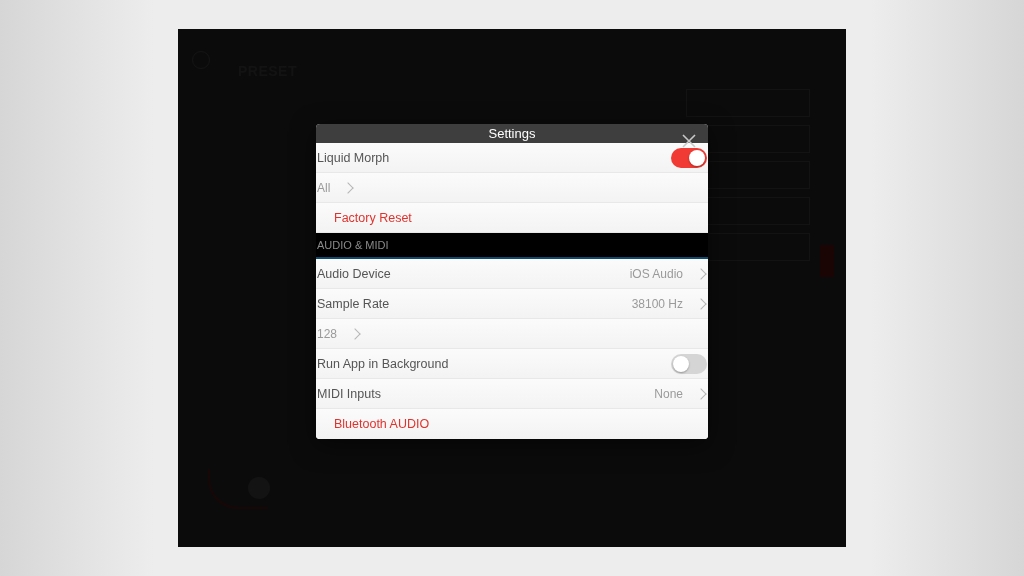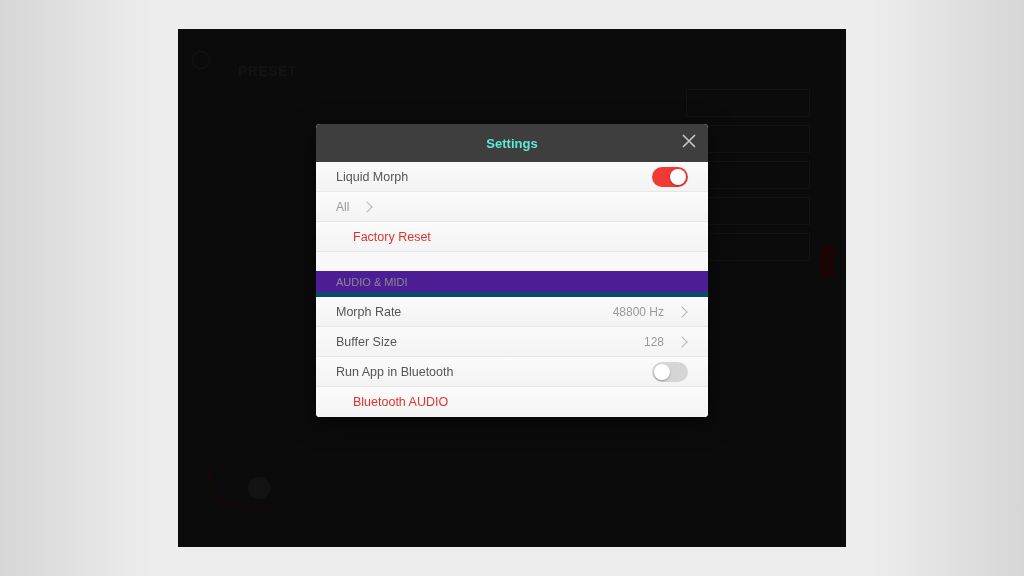--- a/index.html
+++ b/index.html
@@ -84,63 +84,61 @@
     left: 50%;
     top: 95px;
     transform: translateX(-50%);
     width: 392px;
     background: #f6f6f6;
     border-radius: 4px;
     overflow: hidden;
     box-shadow: 0 6px 24px rgba(0,0,0,.5);
   }
   .modal-header {
-    height: 38px;
+    height: 19px;
     background: #3e3e3e;
-    color: #5eead4;
+    color: #ffffff;
     display: flex;
     align-items: center;
     justify-content: center;
     position: relative;
     font-size: 13px;
-    font-weight: bold;
   }
   .modal-close {
     position: absolute;
     right: 6px; top: 4px;
     width: 26px; height: 26px;
     display: flex; align-items: center; justify-content: center;
     color: #c8c8c8;
     cursor: pointer;
   }
   .modal-close svg { width: 14px; height: 14px; }
   .list { background: #f8f8f8; }
   .row {
     display: flex;
     align-items: center;
     height: 30px;
-    padding: 0 20px;
+    padding: 0 1px;
     font-size: 12.5px;
     color: #555;
     border-bottom: 1px solid #e8e8e8;
     background: linear-gradient(#fbfbfb,#f3f3f3);
     cursor: pointer;
   }
   .row:last-child { border-bottom: none; }
   .row .label { flex: 1; }
   .row .value { color: #9a9a9a; font-size: 12px; margin-right: 14px; }
   .row.danger .label { color: #e0332d; margin-left: 17px; }
   .row.section {
-    background: #4c1d95;
+    background: #000000;
     color: #8a8a8a;
     font-size: 11px;
     height: 26px;
     cursor: default;
-    border-bottom: 5px solid #0c4a6e;
-    margin-top: 19px;
+    border-bottom: 2px solid #0c4a6e;
   }
   .chevron {
     width: 8px; height: 8px;
     border-top: 1.6px solid #b6b6b6;
     border-right: 1.6px solid #b6b6b6;
     transform: rotate(45deg);
     margin-right: 2px;
   }
   .toggle {
     width: 36px; height: 20px;
@@ -207,40 +205,49 @@
       </div>
 
       <div class="row danger">
         <span class="label">Factory Reset</span>
       </div>
 
       <div class="row section">
         <span class="label">AUDIO &amp; MIDI</span>
       </div>
 
-
-      <div class="row">
-        <span class="label">Morph Rate</span>
-        <span class="value">48800 Hz</span>
-        <span class="chevron"></span>
-      </div>
-
-      <div class="row">
-        <span class="label">Buffer Size</span>
+      <div class="row">
+        <span class="label">Audio Device</span>
+        <span class="value">iOS Audio</span>
+        <span class="chevron"></span>
+      </div>
+
+      <div class="row">
+        <span class="label">Sample Rate</span>
+        <span class="value">38100 Hz</span>
+        <span class="chevron"></span>
+      </div>
+
+      <div class="row">
         <span class="value">128</span>
         <span class="chevron"></span>
       </div>
 
       <div class="row">
-        <span class="label">Run App in Bluetooth</span>
+        <span class="label">Run App in Background</span>
         <div class="toggle off">
           <div class="knob"></div>
         </div>
       </div>
 
+      <div class="row">
+        <span class="label">MIDI Inputs</span>
+        <span class="value">None</span>
+        <span class="chevron"></span>
+      </div>
 
       <div class="row danger">
         <span class="label">Bluetooth AUDIO</span>
       </div>
 
     </div>
   </div>
 </div>
 
 </body></html>

